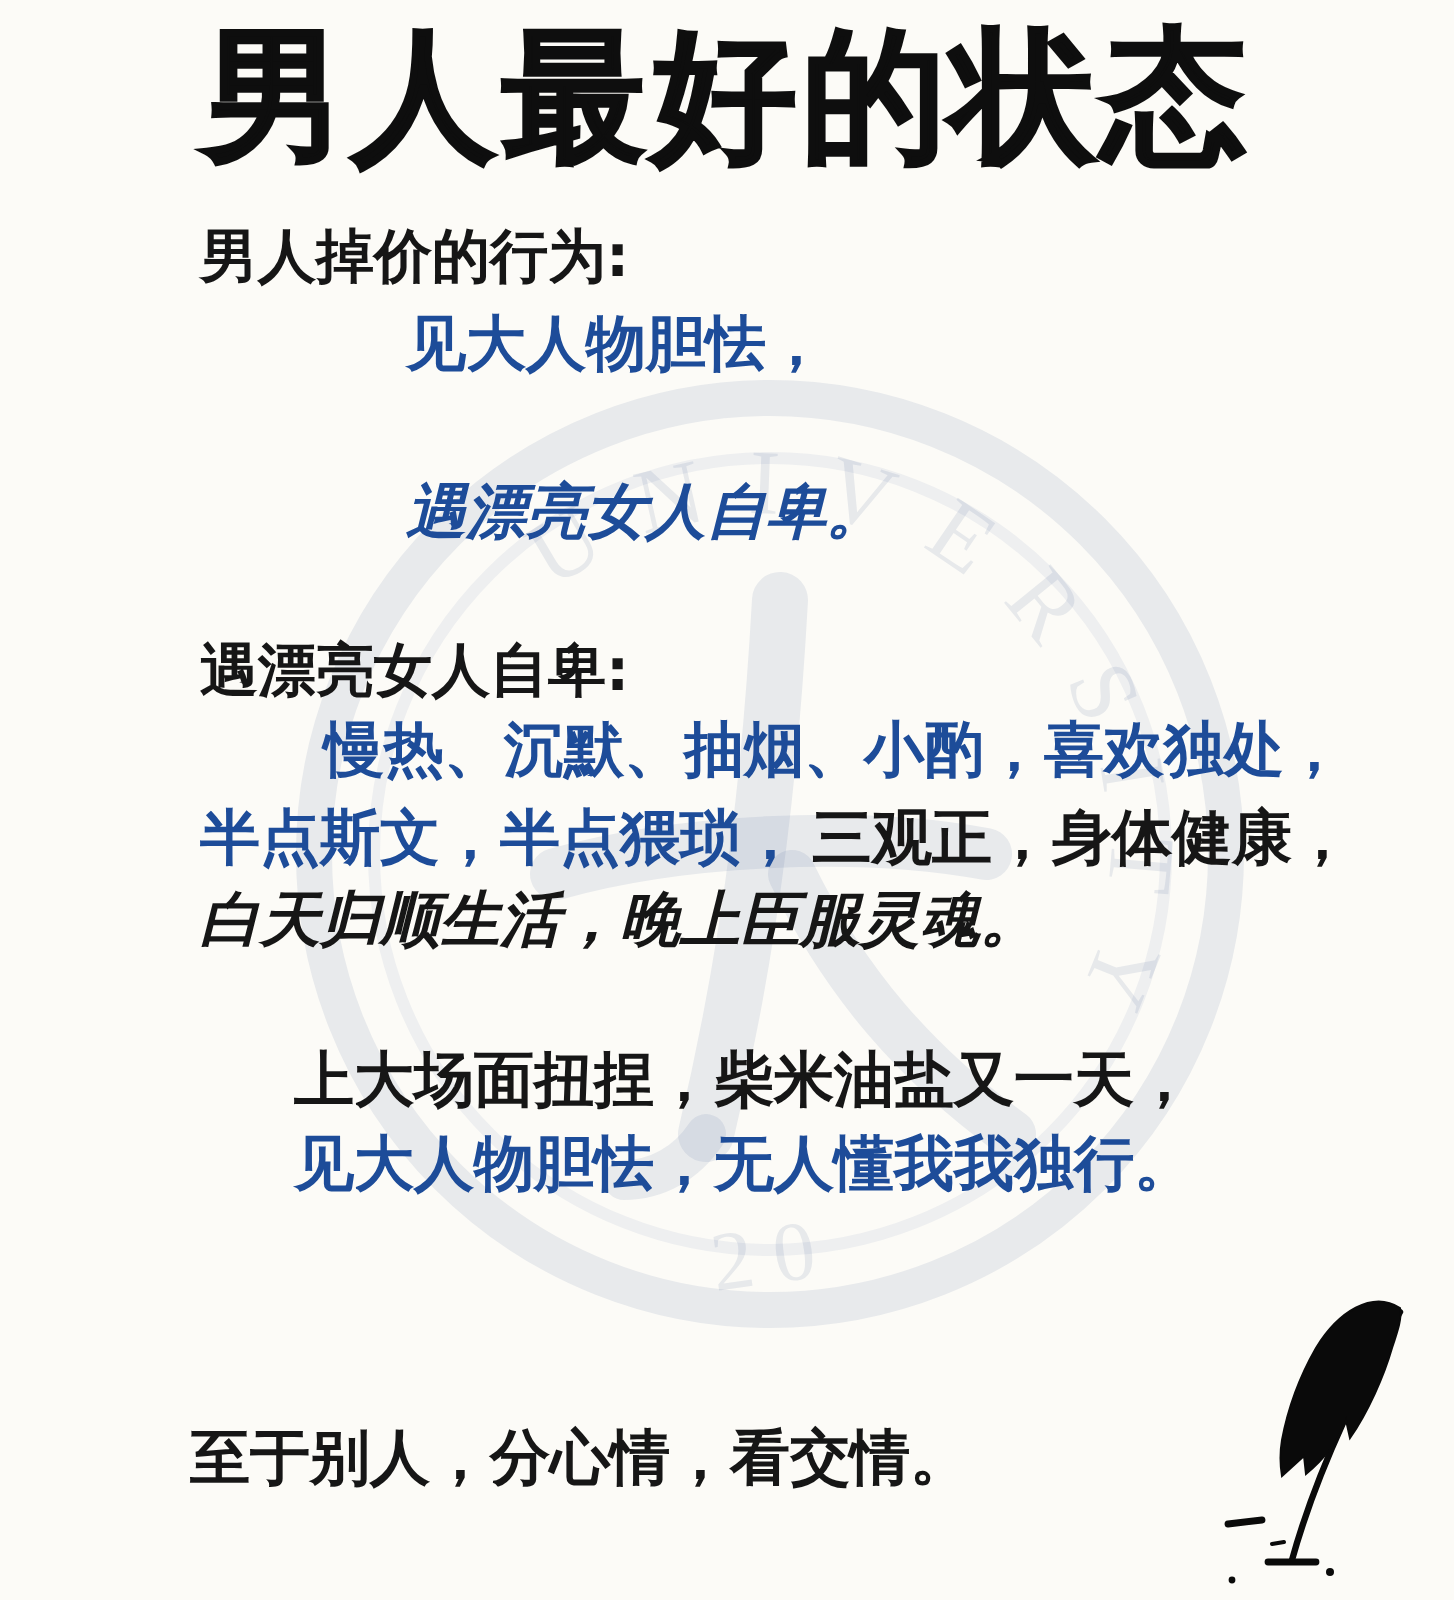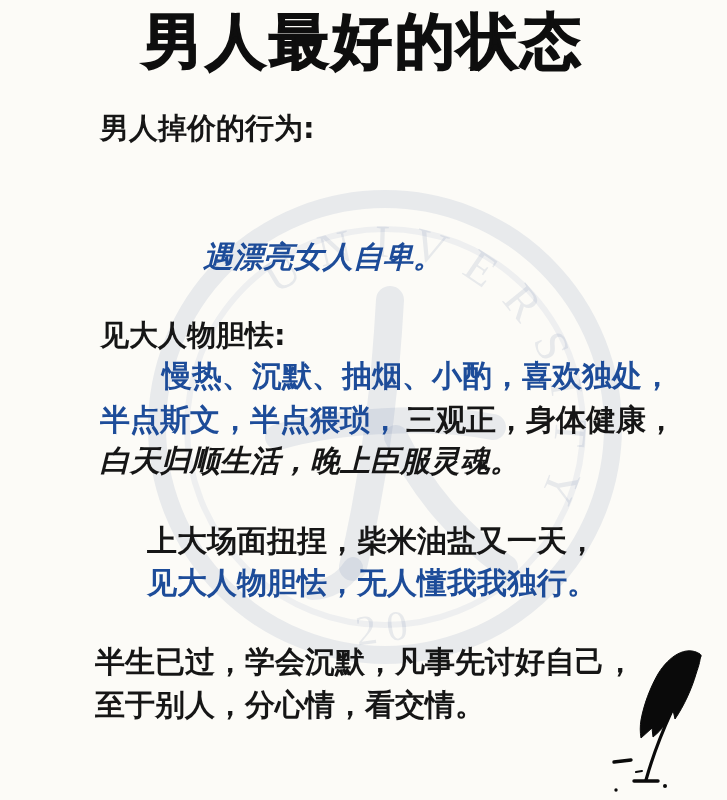--- a/index.html
+++ b/index.html
@@ -9,21 +9,21 @@
     margin:0 auto;
     background:#fcfbf7;
     overflow:hidden;
     font-family:"DejaVu Sans","Liberation Sans",sans-serif;
   }
   .title{
     position:absolute;top:6px;left:0;width:100%;
     text-align:center;
     font-family:"Liberation Serif","DejaVu Serif",serif;
     font-weight:900;
-    font-size:60px;line-height:1.2;
+    font-size:72px;line-height:1.2;
     letter-spacing:3px;
     color:#0e0e0e;
     -webkit-text-stroke:1.5px #0e0e0e;
   }
   .ln{
     position:absolute;
     white-space:nowrap;
     font-size:30px;
     font-weight:600;
     line-height:1.0;
@@ -57,32 +57,32 @@
       <path d="M150,255 C210,238 300,233 365,245" stroke-width="26"></path>
       <path d="M262,118 C258,190 250,280 225,385" stroke-width="28"></path>
       <path d="M268,255 C295,310 330,350 378,385" stroke-width="24"></path>
       <path d="M225,385 C215,400 200,408 184,408" stroke-width="20"></path>
     </g>
   </svg>
 
   <div class="title">男人最好的状态</div>
 
   <div class="ln hd" style="left:100px;top:114px;">男人掉价的行为:</div>
+  <div class="ln blue" style="left:203px;top:158px;">见大人物胆怯，</div>
   <div class="ln blue" style="left:203px;top:242px;font-style:italic;">遇漂亮女人自卑。</div>
 
-  <div class="ln hd" style="left:100px;top:321px;">见大人物胆怯:</div>
+  <div class="ln hd" style="left:100px;top:321px;">遇漂亮女人自卑:</div>
   <div class="ln blue" style="left:162px;top:363px;font-family:Liberation Mono, monospace;">慢热、沉默、抽烟、小酌，喜欢独处，</div>
   <div class="ln" style="left:100px;top:405px;"><span class="seg-blue">半点斯文，半点猥琐，</span><span>三观正，身体健康，</span></div>
   <div class="ln" style="left:100px;top:446px;font-style:italic;">白天归顺生活，晚上臣服灵魂。</div>
 
   <div class="ln" style="left:147px;top:526px;">上大场面扭捏，柴米油盐又一天，</div>
   <div class="ln blue" style="left:147px;top:568px;">见大人物胆怯，无人懂我我独行。</div>
 
-  <div class="ln" style="left:95px;top:647px;">半生已过，学会沉默，凡事先讨好自己，</div>
-  <div class="ln" style="left:95px;top:690px;">至于别人，分心情，看交情。</div>
+  <div class="ln" style="left:95px;top:715px;">至于别人，分心情，看交情。</div>
 
   <svg class="quill" viewBox="0 0 115 152" aria-hidden="true">
     <g fill="#0a0a0a" stroke="#0a0a0a">
       <path d="M40,136 C50,100 68,58 94,12" fill="none" stroke-width="3.2" stroke-linecap="round"></path>
       <path d="M94,10
                C80,1 63,12 52,30
                C44,44 38,60 35,76
                C34,82 34,88 35,94
                L46,84
                L47,93

